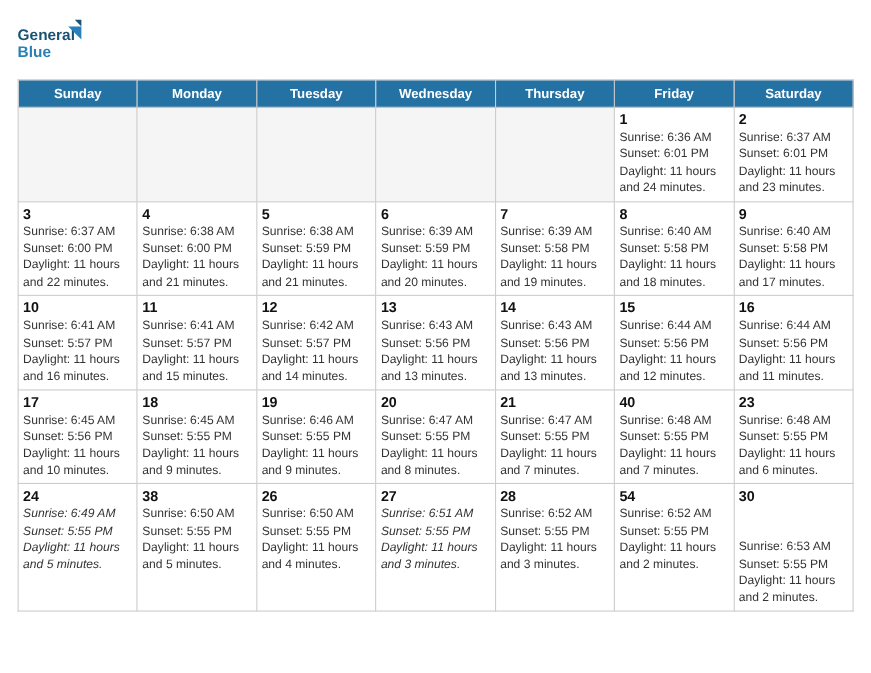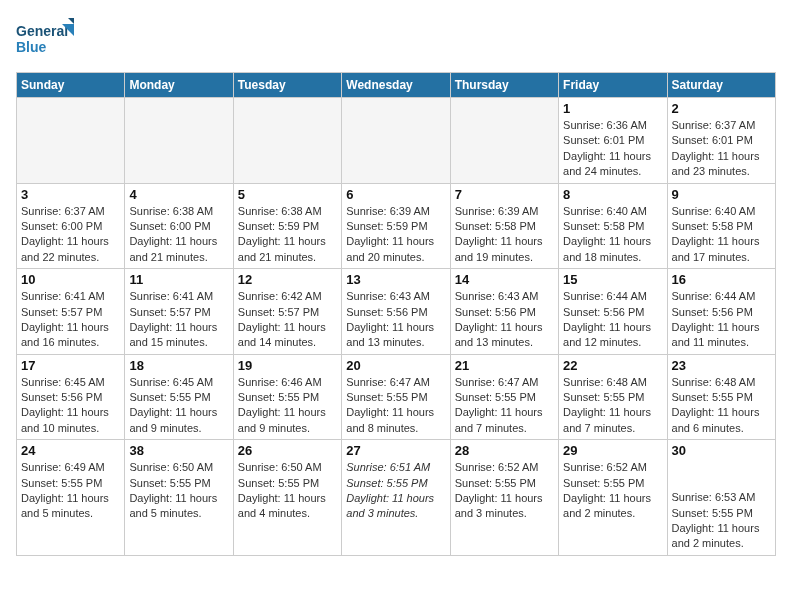--- a/index.html
+++ b/index.html
@@ -37,21 +37,21 @@
       width: 100%;
       border-collapse: collapse;
       table-layout: fixed;
     }
     .calendar th {
       background: #2471a3;
       color: #fff;
       font-size: 12px;
       font-weight: bold;
       padding: 5px 4px;
-      text-align: left;
+      text-align: center;
       border: 1px solid #ccc;
     }
     .calendar td {
       border: 1px solid #ccc;
       vertical-align: top;
       padding: 3px 4px;
       font-size: 10px;
       color: #333;
       height: 85px;
       background: #fff;
@@ -256,38 +256,38 @@
 and 8 minutes.</div>
         </td>
         <td>
           <span class="day-number">21</span>
           <div class="day-info" style="white-space: pre-line;">Sunrise: 6:47 AM
 Sunset: 5:55 PM
 Daylight: 11 hours
 and 7 minutes.</div>
         </td>
         <td>
-          <span class="day-number">22</span>
+          <span class="day-number">40</span>
           <div class="day-info" style="white-space: pre-line;">Sunrise: 6:48 AM
 Sunset: 5:55 PM
 Daylight: 11 hours
 and 7 minutes.</div>
         </td>
         <td>
           <span class="day-number">23</span>
           <div class="day-info" style="white-space: pre-line;">Sunrise: 6:48 AM
 Sunset: 5:55 PM
 Daylight: 11 hours
 and 6 minutes.</div>
         </td>
       </tr>
       <tr>
         <td>
           <span class="day-number">24</span>
-          <div class="day-info" style="white-space: pre-line;">Sunrise: 6:49 AM
+          <div class="day-info" style="white-space: pre-line; font-style: italic;">Sunrise: 6:49 AM
 Sunset: 5:55 PM
 Daylight: 11 hours
 and 5 minutes.</div>
         </td>
         <td>
           <span class="day-number">38</span>
           <div class="day-info" style="white-space: pre-line;">Sunrise: 6:50 AM
 Sunset: 5:55 PM
 Daylight: 11 hours
 and 5 minutes.</div>
@@ -307,21 +307,21 @@
 and 3 minutes.</div>
         </td>
         <td>
           <span class="day-number">28</span>
           <div class="day-info" style="white-space: pre-line;">Sunrise: 6:52 AM
 Sunset: 5:55 PM
 Daylight: 11 hours
 and 3 minutes.</div>
         </td>
         <td>
-          <span class="day-number">29</span>
+          <span class="day-number">54</span>
           <div class="day-info" style="white-space: pre-line;">Sunrise: 6:52 AM
 Sunset: 5:55 PM
 Daylight: 11 hours
 and 2 minutes.</div>
         </td>
         <td>
           <span class="day-number">30</span>
           <div class="day-info" style="white-space: pre-line; margin-top: 32px;">Sunrise: 6:53 AM
 Sunset: 5:55 PM
 Daylight: 11 hours

